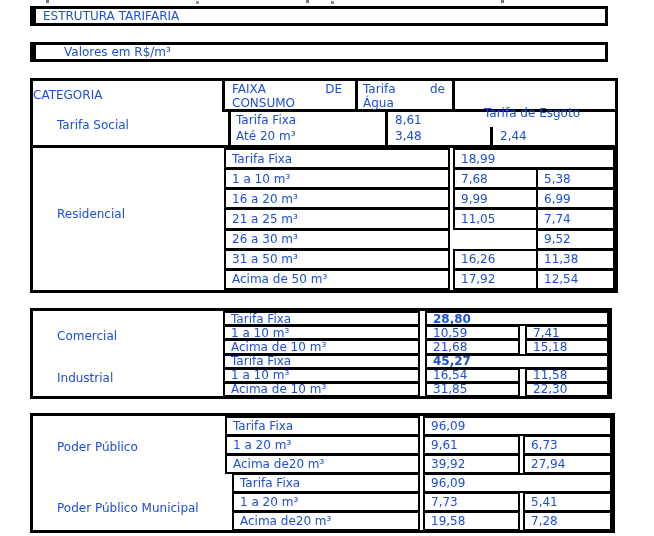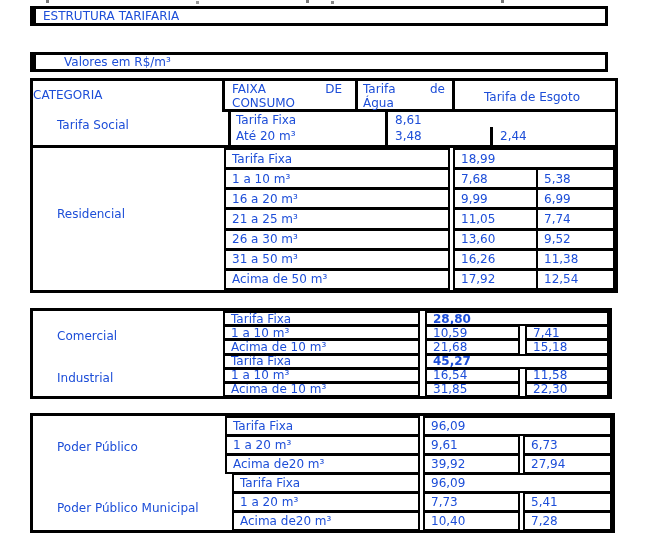--- a/index.html
+++ b/index.html
@@ -8,21 +8,21 @@
 
   
   .artifact{position:absolute;top:0;left:46px;width:3px;height:3px;background:#777;
             box-shadow:150px 1px 0 #999,260px 0 0 #777,285px 1px 0 #888,455px 0 0 #777;}
 
   
   .bar{position:absolute;left:30px;width:578px;height:20px;background:#fff;
        border:3px solid #000;border-left-width:6px;box-sizing:border-box;
        display:flex;align-items:center;padding-left:7px;}
   .bar1{top:6px;}
-  .bar2{top:52px;padding-left:28px;}
+  .bar2{top:42px;padding-left:28px;}
 
   
   .tbl{position:absolute;left:30px;background:#fff;border:3px solid #000;box-sizing:border-box;}
   .t1{top:78px;width:588px;height:215px;}
   .t2{top:308px;width:582px;height:91px;}
   .t3{top:413px;width:585px;height:120px;}
 
   .vbar{position:absolute;width:3px;background:#000;}
   .hbar{position:absolute;height:3px;background:#000;}
   .txt{position:absolute;white-space:nowrap;}
@@ -84,21 +84,21 @@
       <span>DE</span>
     </div>
     <div class="txt" style="left:199px;top:15px">CONSUMO</div>
 
     <div class="jline" style="left:330px;top:1px;width:82px">
       <span>Tarifa</span>
       <span>de</span>
     </div>
     <div class="txt" style="left:330px;top:15px">Água</div>
 
-    <div class="txt" style="left:419px;top:0;width:160px;height:31px;display:flex;align-items:center;justify-content:center">Tarifa de Esgoto</div>
+    <div class="txt" style="left:419px;top:16px;width:160px;height:31px;display:flex;align-items:center;justify-content:center">Tarifa de Esgoto</div>
 
     <div class="cat" style="top:37px">Tarifa Social</div>
     <div class="vbar" style="left:195px;top:31px;height:33px"></div>
     <div class="txt" style="left:203px;top:32px">Tarifa Fixa</div>
     <div class="txt" style="left:203px;top:48px">Até 20 m³</div>
     <div class="vbar" style="left:352px;top:31px;height:33px"></div>
     <div class="txt" style="left:362px;top:32px">8,61</div>
     <div class="txt" style="left:362px;top:48px">3,48</div>
     <div class="vbar" style="left:457px;top:46px;height:18px"></div>
     <div class="txt" style="left:467px;top:48px">2,44</div>
@@ -120,21 +120,20 @@
         <div class="cell c-a">9,99</div>
         <div class="cell c-e">6,99</div>
       </div>
       <div class="trow">
         <div class="cell c-f">21 a 25 m³</div>
         <div class="cell c-a">11,05</div>
         <div class="cell c-e">7,74</div>
       </div>
       <div class="trow">
         <div class="cell c-f">26 a 30 m³</div>
-        <div class="cell c-a">13,60</div>
         <div class="cell c-e">9,52</div>
       </div>
       <div class="trow">
         <div class="cell c-f">31 a 50 m³</div>
         <div class="cell c-a">16,26</div>
         <div class="cell c-e">11,38</div>
       </div>
       <div class="trow">
         <div class="cell c-f">Acima de 50 m³</div>
         <div class="cell c-a">17,92</div>
@@ -200,19 +199,19 @@
         <div class="cell c-f">Tarifa Fixa</div>
         <div class="cell c-a wide">96,09</div>
       </div>
       <div class="trow row-ind">
         <div class="cell c-f">1 a 20 m³</div>
         <div class="cell c-a">7,73</div>
         <div class="cell c-e">5,41</div>
       </div>
       <div class="trow row-ind">
         <div class="cell c-f">Acima de20 m³</div>
-        <div class="cell c-a">10,40</div>
+        <div class="cell c-a">19,58</div>
         <div class="cell c-e">7,28</div>
       </div>
     </div>
   </div>
 
 </div>
 
 </body></html>

